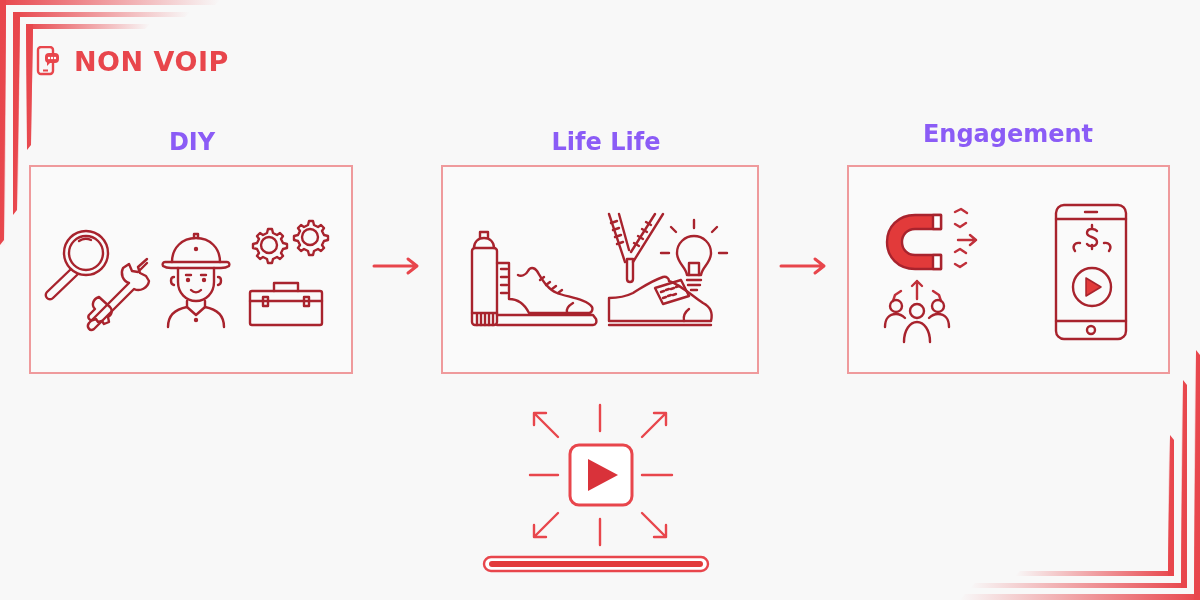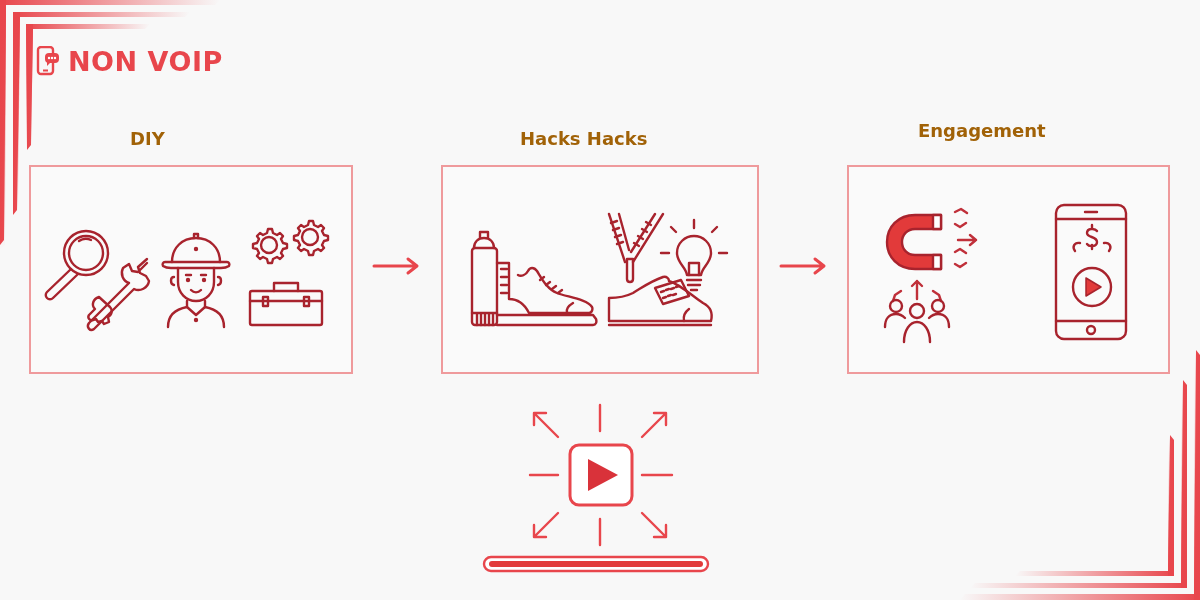--- a/index.html
+++ b/index.html
@@ -3,28 +3,28 @@
 <meta charset="utf-8">
 <style>
   html, body { margin: 0; padding: 0; }
   body {
     width: 1200px; height: 600px; position: relative; overflow: hidden;
     background: #f8f8f8;
     font-family: "Liberation Sans", "DejaVu Sans", sans-serif;
   }
   .abs { position: absolute; }
   .frame-tl, .frame-br { position: absolute; pointer-events: none; }
-  .logo { left: 36px; top: 46px; display: flex; align-items: center; gap: 8px; }
+  .logo { left: 36px; top: 46px; display: flex; align-items: center; gap: 14px; }
   .logo-text {
     color: #e8464c; font-weight: 700; font-size: 27px; letter-spacing: 0.5px;
     font-family: "DejaVu Sans", sans-serif; line-height: 1;
   }
   .col-title {
-    position: absolute; font-weight: 700; font-size: 18px; color: #a16207;
-    text-align: left; font-family: "DejaVu Sans", sans-serif;
+    position: absolute; font-weight: 700; font-size: 24px; color: #8b5cf6;
+    text-align: center; font-family: "DejaVu Sans", sans-serif;
   }
   .panel {
     position: absolute; border: 2px solid #ef9a9c; background: #fafafa; box-sizing: border-box;
   }
   .panel svg { position: absolute; }
   .arrow { position: absolute; }
 </style>
 </head>
 <body>
 
@@ -73,21 +73,21 @@
     <rect x="9" y="7" width="14" height="10" rx="4" fill="#e8464c"></rect>
     <polygon points="11,16 11,20 15,16" fill="#e8464c"></polygon>
     <circle cx="13" cy="12" r="1.2" fill="#fff"></circle>
       <circle cx="16" cy="12" r="1.2" fill="#fff"></circle>
       <circle cx="19" cy="12" r="1.2" fill="#fff"></circle>
   </svg>
   <span class="logo-text">NON VOIP</span>
 </div>
 
 <div class="col-title" style="left:130px;top:128px;width:124px;">DIY</div>
-<div class="col-title" style="left:520px;top:128px;width:172px;">Hacks Hacks</div>
+<div class="col-title" style="left:520px;top:128px;width:172px;">Life Life</div>
 <div class="col-title" style="left:918px;top:120px;width:180px;">Engagement</div>
 
 <div class="panel" style="left:29px;top:165px;width:324px;height:209px;">
   <svg width="320" height="205" viewBox="0 0 320 205" fill="none" stroke="#a8232d" stroke-width="2.4" stroke-linecap="round" stroke-linejoin="round">
     <g>
       <circle cx="55" cy="86" r="22"></circle>
       <circle cx="55" cy="86" r="17"></circle>
       <path d="M48 74 a12 12 0 0 1 12 -1"></path>
       <path d="M40 102 L16 125 a4 4 0 0 0 6 6 L46 108"></path>
     </g>

